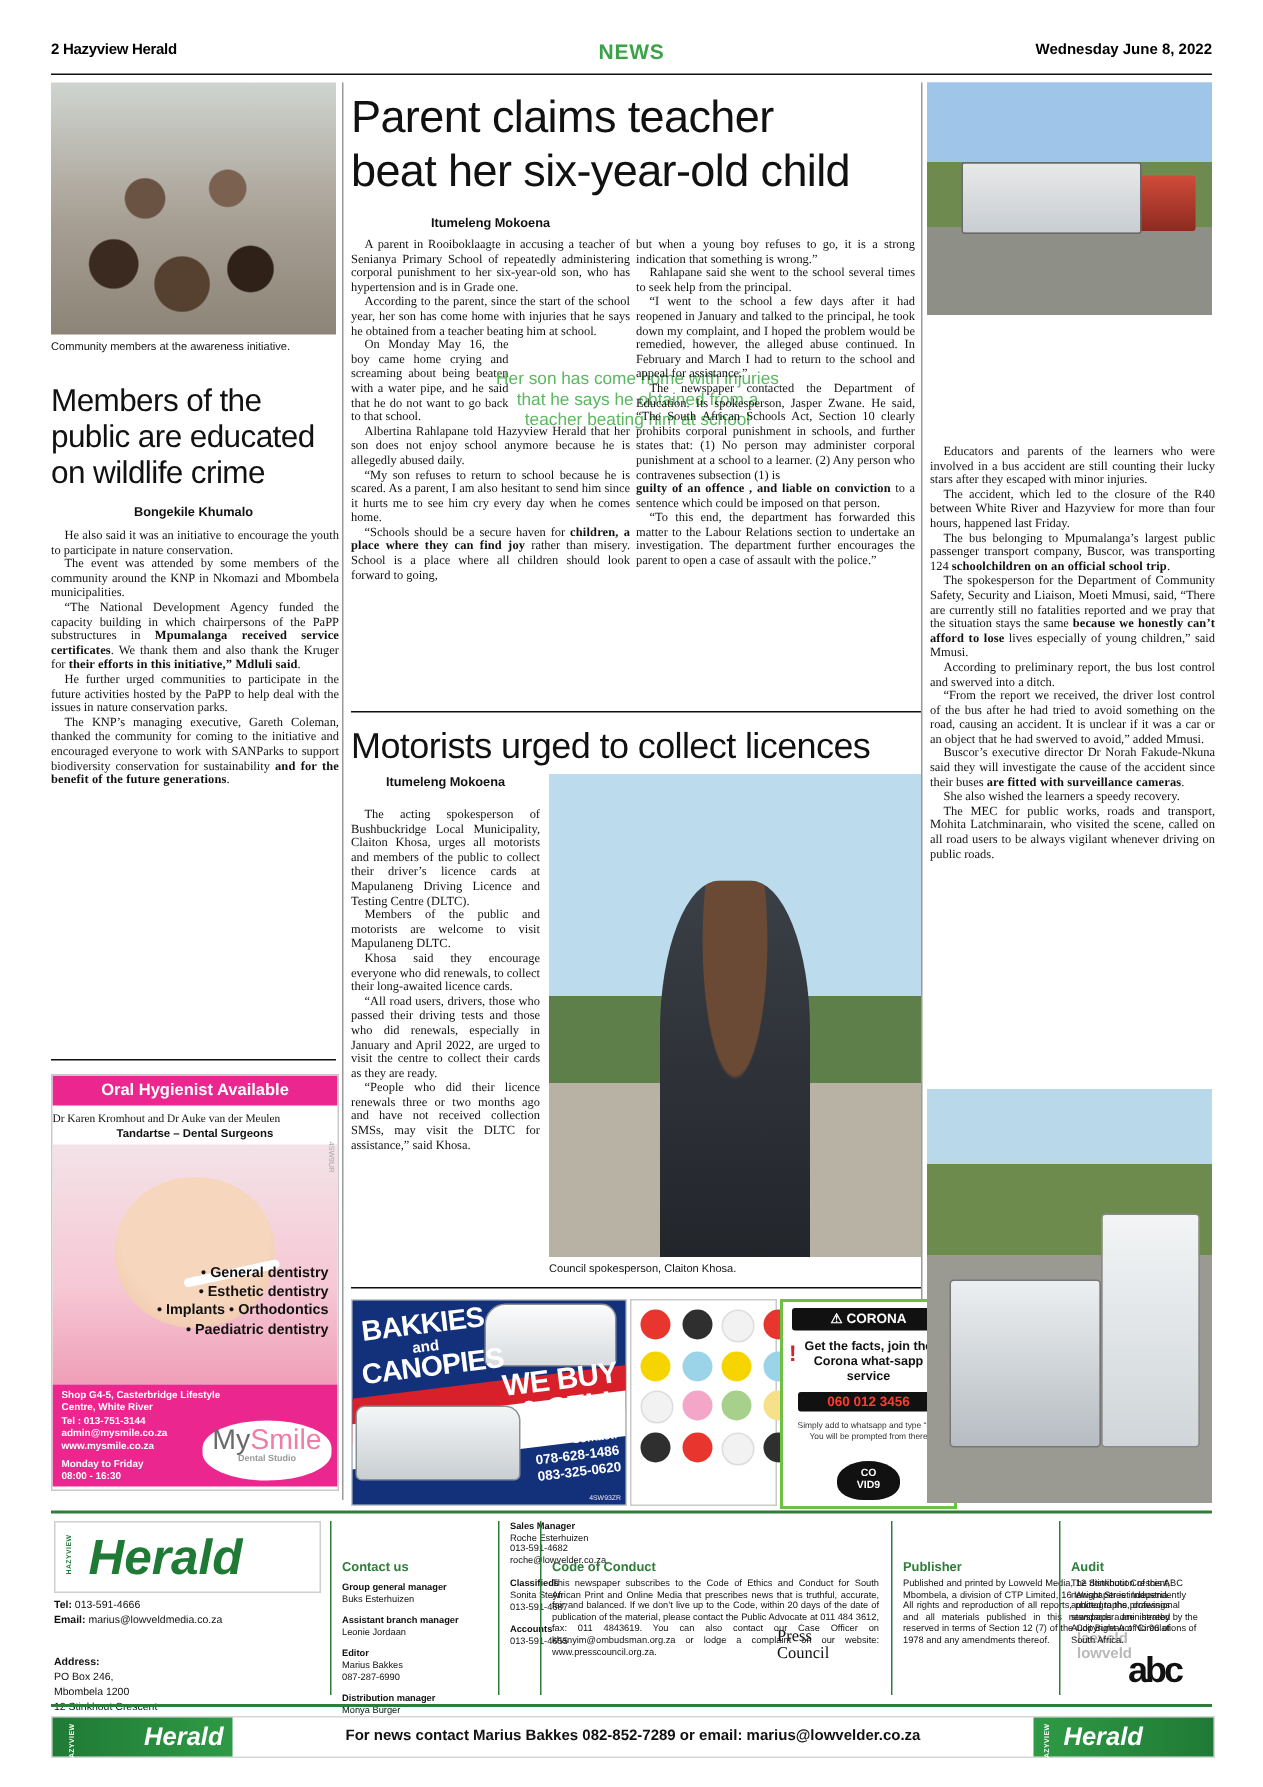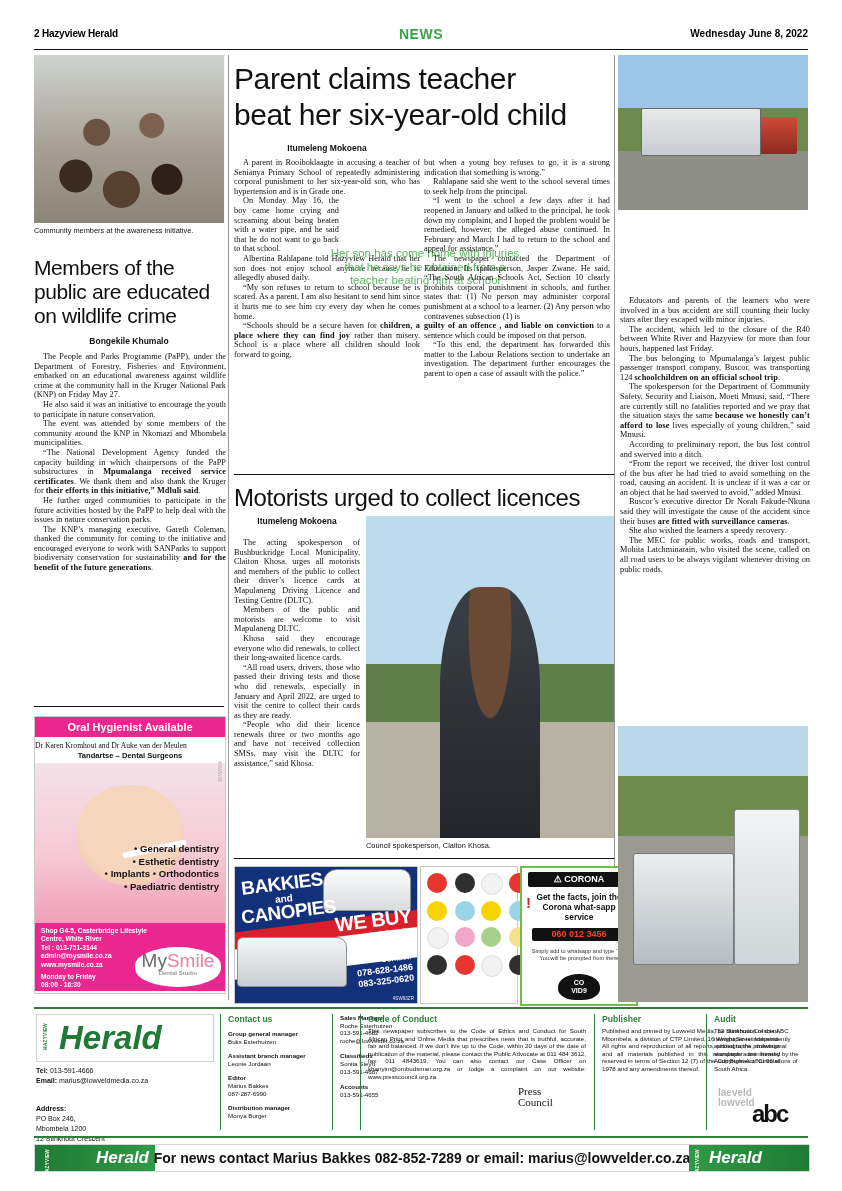--- a/index.html
+++ b/index.html
@@ -117,32 +117,32 @@
   .cor-note{position:absolute;left:8px;right:8px;top:80px;text-align:center;font-family:"Liberation Sans",sans-serif;
      font-size:5.6px;line-height:7px;color:#333;}
   .cor-logo{position:absolute;left:50%;transform:translateX(-50%);bottom:4px;width:42px;height:26px;background:#111;
      border-radius:50% 50% 42% 42%;color:#fff;font-family:"Liberation Sans",sans-serif;font-weight:bold;
      font-size:7px;line-height:8px;text-align:center;padding-top:5px;box-sizing:border-box;}
   .cor-bang{position:absolute;top:26px;font-family:"Liberation Sans",sans-serif;font-weight:bold;font-size:15px;color:#d8202a;}
 
   
   .foot-rule{position:absolute;left:34px;width:774px;height:1px;background:#2f7d3a;}
   .footcol{position:absolute;font-family:"Liberation Sans",sans-serif;}
-  .foot-h{color:#2f7d3a;font-weight:bold;font-size:8.6px;margin-bottom:3px;}
+  .foot-h{color:#2f7d3a;font-weight:bold;font-size:8.6px;margin-bottom:3px;margin-top:25px;}
   .foot-b{font-size:6.2px;line-height:7.6px;color:#111;}
   .foot-b b{font-weight:bold;}
   .logo-box{position:absolute;border:1px solid #cfcfcf;background:#fff;}
   .logo-herald{font-family:"Liberation Sans",sans-serif;font-weight:bold;font-style:italic;color:#1f7a35;}
   .logo-tag{font-family:"Liberation Sans",sans-serif;font-weight:bold;font-size:4.6px;color:#1f7a35;
      writing-mode:vertical-rl;transform:rotate(180deg);letter-spacing:.3px;}
   .banner{position:absolute;left:34px;width:774px;height:26px;background:#fff;border:1px solid #d6d6d6;}
   .banner-l{position:absolute;left:0;top:0;width:120px;height:100%;background:linear-gradient(90deg,#1f7a35,#2f9a45);}
   .banner-r{position:absolute;right:0;top:0;width:120px;height:100%;background:linear-gradient(90deg,#2f9a45,#1f7a35);}
   .banner-t{position:absolute;left:0;right:0;top:0;height:100%;line-height:26px;text-align:center;
-     font-family:"Liberation Sans",sans-serif;font-weight:bold;font-size:14px;color:#111;}
+     font-family:"Liberation Sans",sans-serif;font-weight:bold;font-size:10px;color:#111;}
   .press-council{position:absolute;font-family:"Liberation Serif",serif;font-size:11px;color:#111;line-height:11px;}
   .abc-mark{position:absolute;font-family:"Liberation Sans",sans-serif;font-weight:bold;font-size:24px;color:#111;letter-spacing:-2px;}
   .laeveld{position:absolute;font-family:"Liberation Sans",sans-serif;font-weight:bold;font-size:10px;color:#b9b9b9;line-height:10px;}
 </style>
 </head>
 <body>
 
 <div class="page">
 
   <div class="masthead">
@@ -153,21 +153,20 @@
   <div class="mh-rule"></div>
 
   <div class="photo ph-crowd" style="left:34px;top:55px;width:190px;height:168px;"></div>
   <div class="col caption" style="left:34px;top:226px;width:190px;">Community members at the awareness initiative.</div>
 
   <div class="col headline" style="left:34px;top:256px;width:192px;font-size:21px;line-height:24px;">Members of the public are educated on wildlife crime</div>
 
   <div class="col byline" style="left:34px;top:336px;width:190px;">Bongekile Khumalo</div>
 
   <div class="col body-txt" style="left:34px;top:352px;width:192px;">
-    <p>The People and Parks Programme (PaPP), under the Department of Forestry, Fisheries and Environment, embarked on an educational awareness against wildlife crime at the community hall in the Kruger National Park (KNP) on Friday May 27.</p>
     <p>He also said it was an initiative to encourage the youth to participate in nature conservation.</p>
     <p>The event was attended by some members of the community around the KNP in Nkomazi and Mbombela municipalities.</p>
     <p><span>“The National Development Agency funded the capacity building in which chairpersons of the PaPP substructures in </span><b>Mpumalanga received service certificates</b><span>. We thank them and also thank the Kruger for </span><b>their efforts in this initiative,” Mdluli said</b><span>.</span></p>
     <p>He further urged communities to participate in the future activities hosted by the PaPP to help deal with the issues in nature conservation parks.</p>
     <p><span>The KNP’s managing executive, Gareth Coleman, thanked the community for coming to the initiative and encouraged everyone to work with SANParks to support biodiversity conservation for sustainability </span><b>and for the benefit of the future generations</b><span>.</span></p>
   </div>
 
   <div class="hr-thin" style="left:34px;top:706px;width:190px;"></div>
 
   <div class="ad-dental" style="left:34px;top:716px;width:190px;height:276px;">
@@ -206,20 +205,21 @@
   <div class="vr-thin" style="left:228px;top:55px;height:945px;"></div>
   <div class="vr-thin" style="left:614px;top:55px;height:945px;"></div>
 
   <div class="col headline" style="left:234px;top:62px;width:380px;font-size:30px;line-height:34px;">Parent claims teacher</div>
   <div class="col headline" style="left:234px;top:98px;width:382px;font-size:30px;line-height:34px;">beat her six-year-old child</div>
 
   <div class="col byline" style="left:234px;top:143px;width:186px;">Itumeleng Mokoena</div>
 
   <div class="col body-txt" style="left:234px;top:158px;width:186px;">
     <p>A parent in Rooiboklaagte in accusing a teacher of Senianya Primary School of repeatedly administering corporal punishment to her six-year-old son, who has hypertension and is in Grade one.</p>
+    <p>According to the parent, since the start of the school year, her son has come home with injuries that he says he obtained from a teacher beating him at school.</p>
     <p style="width:105px">On Monday May 16, the boy came home crying and screaming about being beaten with a water pipe, and he said that he do not want to go back to that school.</p>
     <p>Albertina Rahlapane told Hazyview Herald that her son does not enjoy school anymore because he is allegedly abused daily.</p>
     <p>“My son refuses to return to school because he is scared. As a parent, I am also hesitant to send him since it hurts me to see him cry every day when he comes home.</p>
     <p><span>“Schools should be a secure haven for </span><b>children, a place where they can find joy</b><span> rather than misery. School is a place where all children should look forward to going,</span></p>
   </div>
 
   <div class="pullquote" style="position:absolute;left:330px;top:247px;width:190px;">Her son has come home with injuries that he says he obtained from a teacher beating him at school</div>
 
   <div class="col body-txt" style="left:424px;top:158px;width:186px;">
     <p class="noind">but when a young boy refuses to go, it is a strong indication that something is wrong.”</p>

